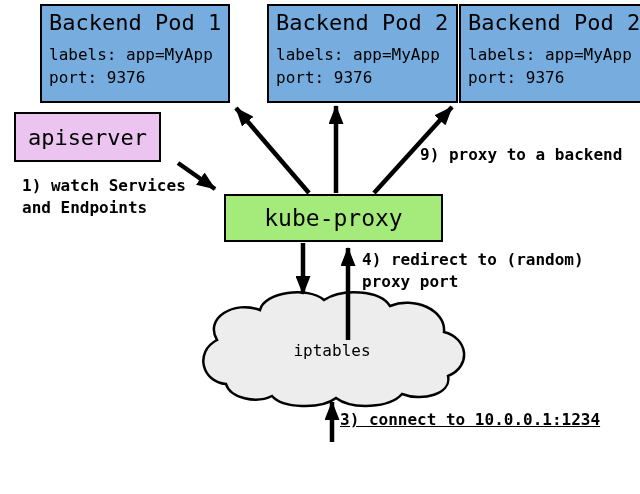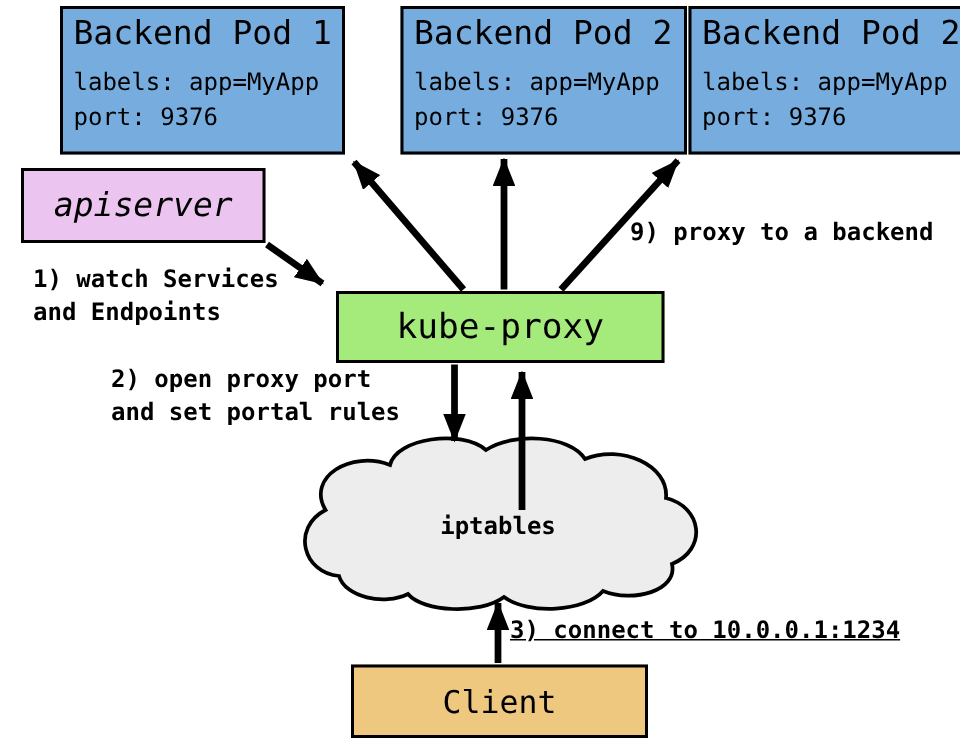--- a/index.html
+++ b/index.html
@@ -42,42 +42,42 @@
     white-space: nowrap;
   }
   .pod-detail.first { margin-top: 7px; }
   .label-box {
     display: flex;
     align-items: center;
     justify-content: center;
     font-size: 22px;
     white-space: nowrap;
   }
-  #apiserver { left: 2px; top: 112px; width: 163px; height: 50px; font-style: italic; }
+  #apiserver { left: 2px; top: 112px; width: 147px; height: 50px; }
   #kube-proxy { left: 212px; top: 194px; width: 219px; height: 48px; font-size: 23px; }
   #client { left: 222px; top: 443px; width: 198px; height: 49px; font-size: 21px; }
   .annotation {
     position: absolute;
     z-index: 3;
     font-size: 16px;
     font-weight: bold;
     line-height: 22px;
     white-space: nowrap;
   }
   #step1 { left: 10px;  top: 175px; }
   #step2 { left: 62px;  top: 242px; }
   #step3 { left: 328px; top: 409px; text-decoration: underline; }
   #step4 { left: 350px; top: 249px; }
   #step5 { left: 408px; top: 144px; }
   #iptables-label {
     position: absolute;
     left: 250px; top: 341px; width: 140px;
     text-align: center;
     font-size: 16px;
-    font-weight: bold;
+    font-weight: normal;
     z-index: 2;
   }
 </style>
 </head>
 <body>
 
 <div id="canvas">
 
   <svg id="arrow-layer" viewBox="0 0 640 494" xmlns="http://www.w3.org/2000/svg">
     <defs>
@@ -126,34 +126,29 @@
   <div id="apiserver" class="node label-box" style="background-color: rgb(235, 196, 240);">
     <span>apiserver</span>
   </div>
 
   <div id="kube-proxy" class="node label-box" style="background-color: rgb(165, 235, 124);">
     <span>kube-proxy</span>
   </div>
 
   <div id="iptables-label">iptables</div>
 
-  <div id="client" class="node label-box" style="background-color: rgb(239, 200, 127);">
-    <span>Client</span>
-  </div>
 
   <div id="step1" class="annotation">
     <div>1) watch Services</div>
     <div>and Endpoints</div>
   </div>
-  <div id="step2" class="annotation">
-    <div>2) open proxy port</div>
-    <div>and set portal rules</div>
-  </div>
   <div id="step3" class="annotation">
     <div>3) connect to 10.0.0.1:1234</div>
   </div>
   <div id="step4" class="annotation">
+    <div>4) redirect to (random)</div>
+    <div>proxy port</div>
   </div>
   <div id="step5" class="annotation">
     <div>9) proxy to a backend</div>
   </div>
 
 </div>
 
 </body></html>

